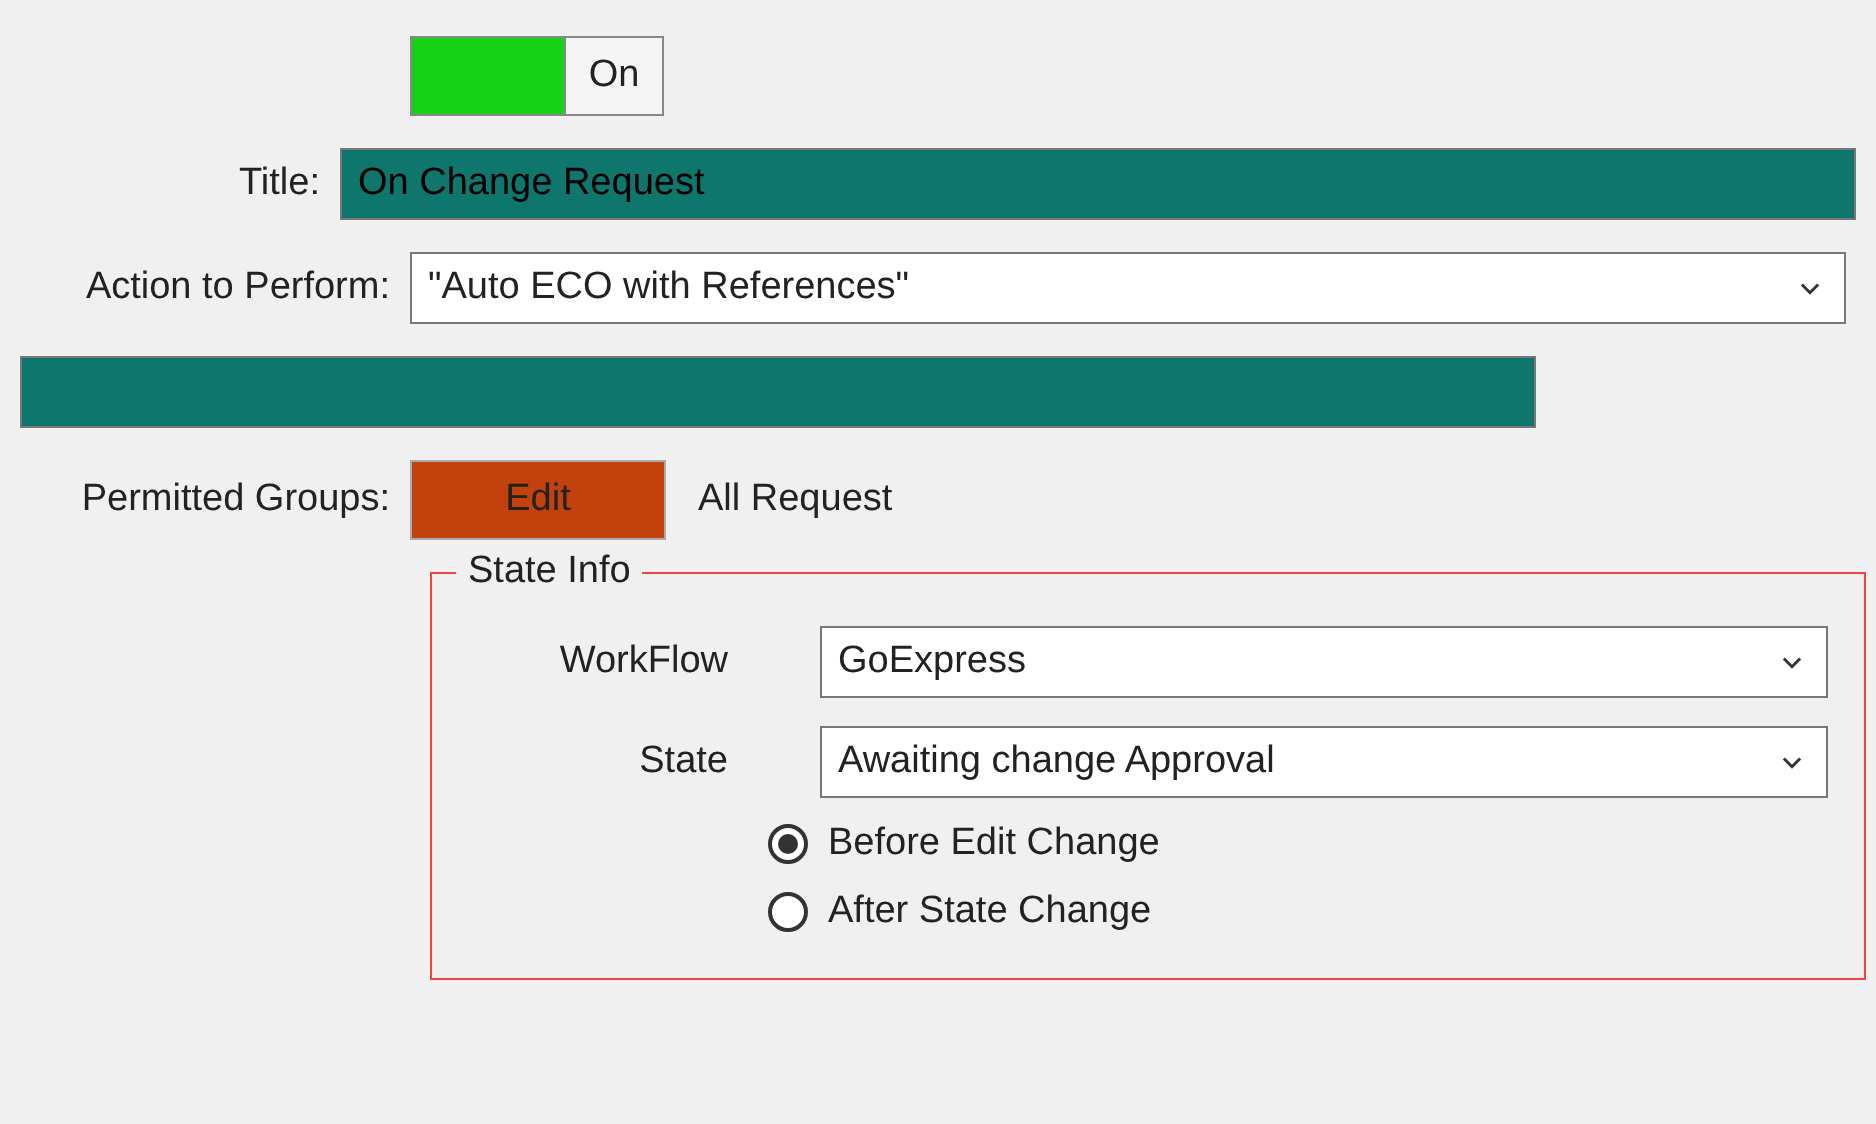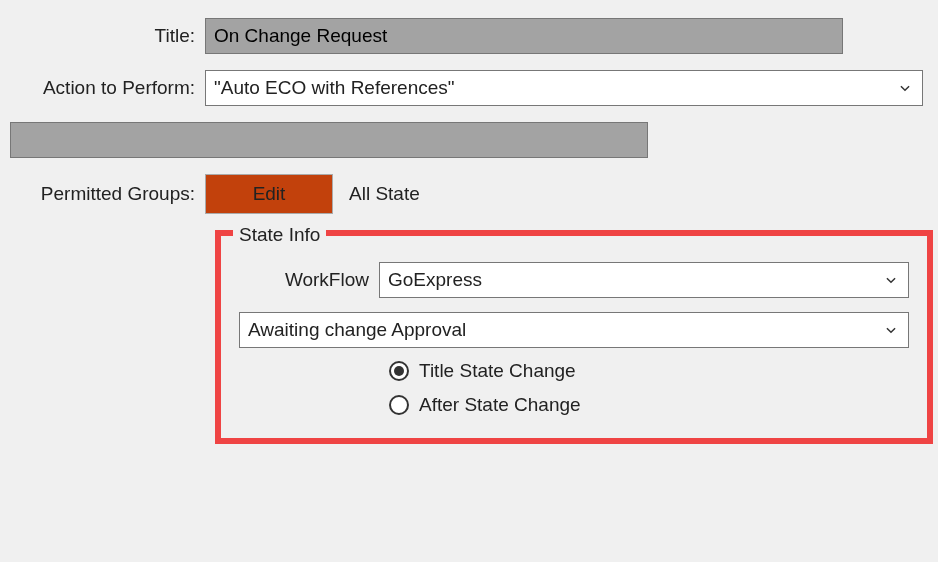--- a/index.html
+++ b/index.html
@@ -43,24 +43,24 @@
     border: 1px solid #888;
     background: #f5f5f5;
     display: inline-flex;
     align-items: center;
     justify-content: center;
     margin-left: -1px;
     cursor: pointer;
     font-size: 19px;
   }
   .text-input {
-    width: 638px;
+    width: 758px;
     height: 36px;
     border: 1px solid #777;
-    background: #a3a3a3;
+    background: #0f766e;
     padding: 4px 8px;
     font-size: 19px;
     font-family: inherit;
   }
   .select-box {
     width: 718px;
     height: 36px;
     border: 1px solid #777;
     background: #fff;
     display: flex;
@@ -85,21 +85,21 @@
     justify-content: center;
     cursor: pointer;
     font-size: 19px;
   }
   .groups-text {
     margin-left: 16px;
     font-size: 19px;
   }
   .fieldset {
     margin-left: 205px;
-    border: 6px solid #ef4444;
+    border: 1px solid #ef4444;
     padding: 12px 18px 22px 18px;
     width: 718px;
     position: relative;
   }
   .legend {
     position: absolute;
     top: -12px;
     left: 12px;
     background: #f0f0f0;
     padding: 0 6px;
@@ -118,20 +118,21 @@
   }
   .fs-select {
     flex: 1;
     height: 36px;
     border: 1px solid #777;
     background: #fff;
     display: flex;
     align-items: center;
     padding: 0 8px;
     cursor: pointer;
+    margin-left: 36px;
   }
   .radio-row {
     display: flex;
     align-items: center;
     margin-left: 150px;
     margin-top: 12px;
     cursor: pointer;
   }
   .radio {
     width: 20px; height: 20px;
@@ -148,20 +149,29 @@
     background: #333;
     border-radius: 50%;
   }
   .radio-label { font-size: 19px; }
 </style>
 </head>
 <body>
 
 <div class="wrap">
 
+  <div class="row">
+    <div class="label-col"></div>
+    <div class="field-col">
+      <div class="toggle-green"></div>
+      <div class="toggle-on-btn">
+        <span>On</span>
+      </div>
+    </div>
+  </div>
 
   <div class="row">
     <div class="label-col">Title:</div>
     <div class="field-col">
       <input class="text-input" type="text" value="On Change Request" style="">
     </div>
   </div>
 
   <div class="row">
     <div class="label-col">Action to Perform:</div>
@@ -182,53 +192,54 @@
       <input class="text-input" type="text" value="" style="">
     </div>
   </div>
 
   <div class="row">
     <div class="label-col">Permitted Groups:</div>
     <div class="field-col">
       <div class="edit-btn">
         <span>Edit</span>
       </div>
-      <span class="groups-text">All State</span>
+      <span class="groups-text">All Request</span>
     </div>
   </div>
 
   <div class="fieldset">
     <div class="legend">State Info</div>
 
     <div class="fs-row">
       <div class="fs-label">WorkFlow</div>
       <div class="fs-select">
         <span class="select-text">GoExpress</span>
         <span class="chevron">
           <svg viewBox="0 0 24 24" fill="none" stroke="#333" stroke-width="2.5">
               <polyline points="5 9 12 16 19 9"></polyline>
             </svg>
         </span>
       </div>
     </div>
 
     <div class="fs-row">
+      <div class="fs-label">State</div>
       <div class="fs-select">
         <span class="select-text">Awaiting change Approval</span>
         <span class="chevron">
           <svg viewBox="0 0 24 24" fill="none" stroke="#333" stroke-width="2.5">
               <polyline points="5 9 12 16 19 9"></polyline>
             </svg>
         </span>
       </div>
     </div>
 
     <div class="radio-row">
       <span class="radio checked"></span>
-      <span class="radio-label">Title State Change</span>
+      <span class="radio-label">Before Edit Change</span>
     </div>
 
     <div class="radio-row">
       <span class="radio"></span>
       <span class="radio-label">After State Change</span>
     </div>
 
   </div>
 
 </div>

